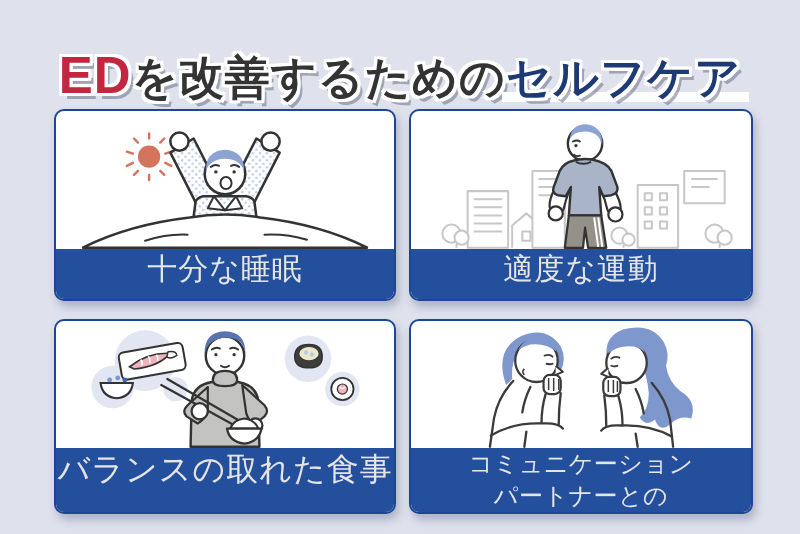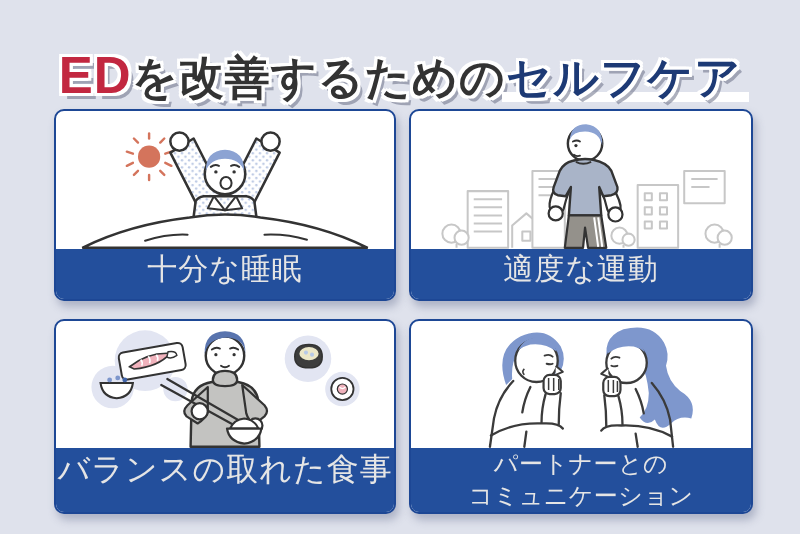--- a/index.html
+++ b/index.html
@@ -261,16 +261,16 @@
           <path d="M191,72 Q193,87 193,103"></path>
           <path d="M238,60 Q252,76 256,96 L259,123"></path>
           <path d="M222,66 Q228,78 230,90"></path>
           <path d="M258,113 Q236,101 208,102 Q192,101 188,107"></path>
           <path d="M224,123 L222,110"></path>
         </g>
       </g>
     </svg>
   </div>
   <div class="band">
+    <span>コミュニケーション</span>
     <span>パートナーとの</span>
-    <span>コミュニケーション</span>
   </div>
 </div>
 
 </body></html>

